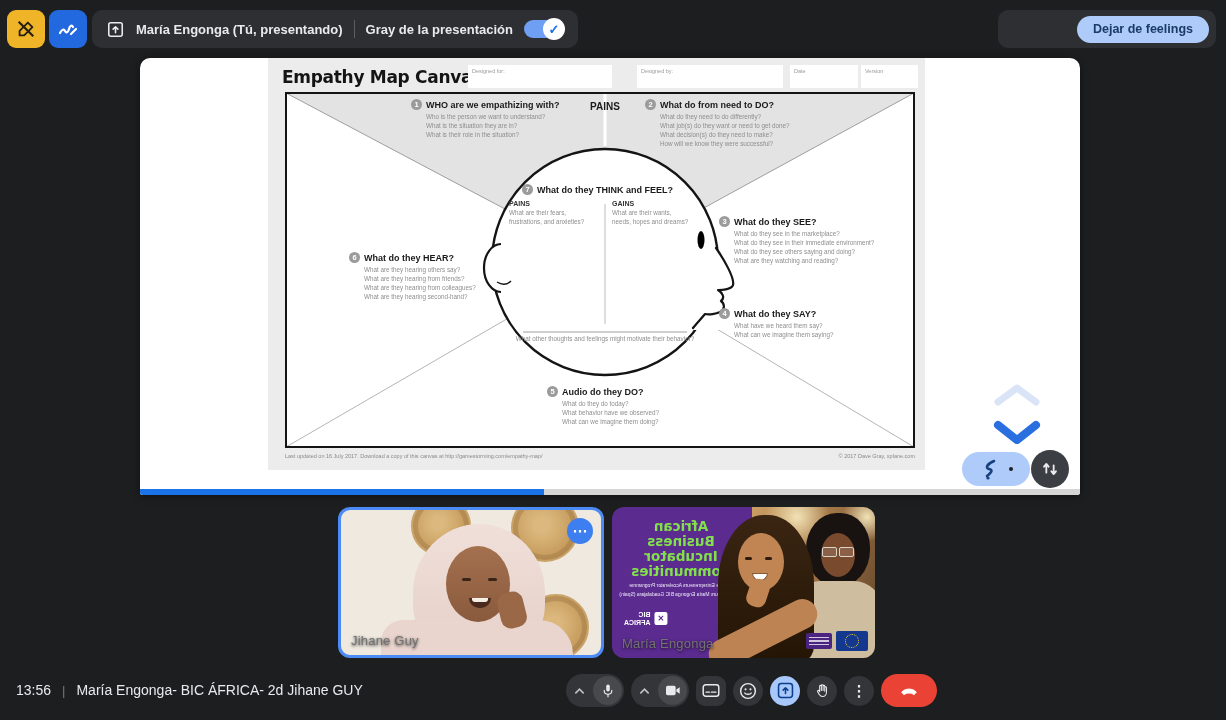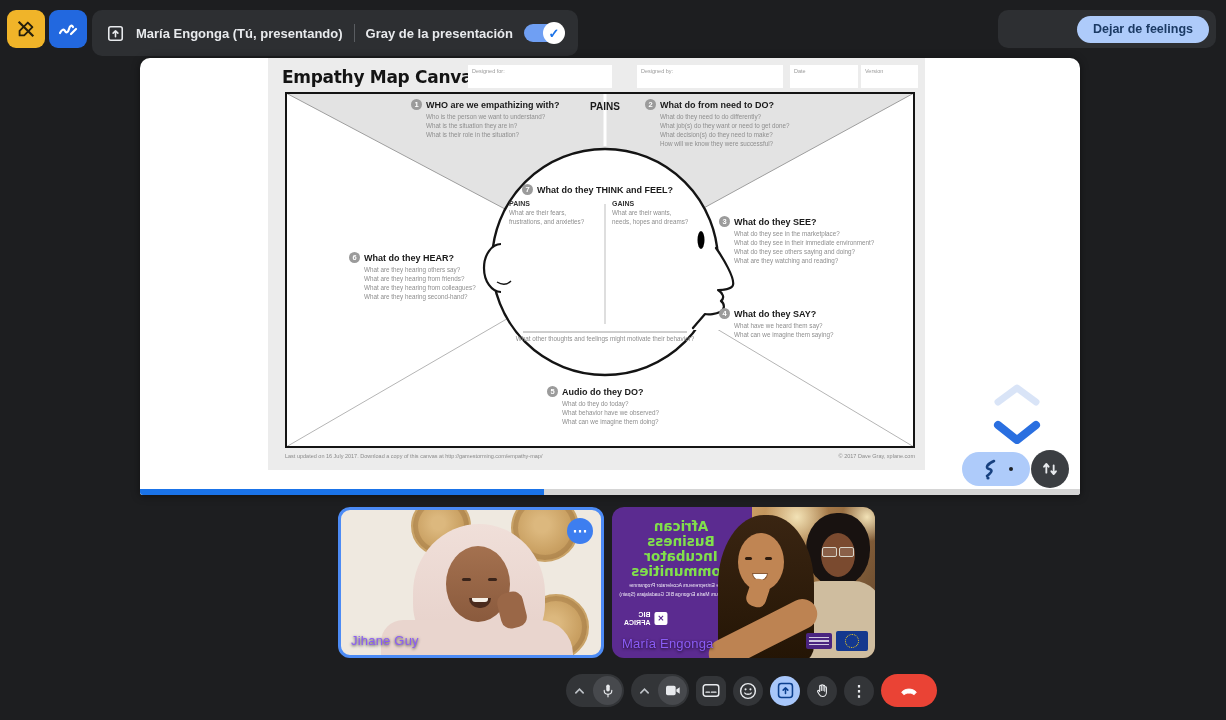--- a/index.html
+++ b/index.html
@@ -4,21 +4,21 @@
 <style>
   html,body{margin:0;padding:0;background:#000;}
   .stage{position:relative;width:1226px;height:720px;background:#1d1e20;overflow:hidden;
          font-family:"Liberation Sans",sans-serif;}
 
   
   .sq-btn{position:absolute;top:10px;width:38px;height:38px;border-radius:9px;display:flex;
           align-items:center;justify-content:center;cursor:pointer;}
   .sq-btn.yellow{left:7px;background:#f0b429;}
   .sq-btn.blue{left:49px;background:#2268df;}
-  .present-pill{position:absolute;left:92px;top:10px;height:46px;background:#2d2f32;
+  .present-pill{position:absolute;left:92px;top:10px;height:38px;background:#2d2f32;
           border-radius:10px;display:flex;align-items:center;padding:0 14px;gap:11px;}
   .present-pill .lbl{color:#e8eaed;font-size:13px;font-weight:700;}
   .vdiv{width:1px;height:18px;background:#5a5d61;}
   .toggle{width:40px;height:18px;border-radius:10px;background:#6f9ff3;position:relative;cursor:pointer;}
   .toggle .knob{position:absolute;right:-1px;top:-2px;width:22px;height:22px;border-radius:50%;
           background:#fff;display:flex;align-items:center;justify-content:center;
           color:#1a73e8;font-size:13px;font-weight:700;}
   .right-pill{position:absolute;left:998px;top:10px;width:218px;height:38px;background:#2d2f32;
           border-radius:10px;display:flex;align-items:center;justify-content:flex-end;padding-right:7px;box-sizing:border-box;}
   .stop-btn{height:27px;padding:0 16px;border-radius:14px;background:#aecbfa;border:none;
@@ -72,21 +72,21 @@
         background:linear-gradient(180deg,#f0dfd9, #e5cfc8);}
   .shoulders{position:absolute;left:40px;top:110px;width:192px;height:40px;border-radius:22px 34px 0 0;
         background:#e9d5ce;}
   .face{position:absolute;left:105px;top:36px;width:64px;height:76px;border-radius:50%;
         background:linear-gradient(180deg,#a4714f,#8a5a3d);}
   .eye-l,.eye-r{position:absolute;width:9px;height:3px;border-radius:2px;background:#3a241a;top:68px;}
   .eye-l{left:121px;} .eye-r{left:147px;}
   .smile{position:absolute;left:128px;top:88px;width:22px;height:10px;border-radius:0 0 12px 12px;background:#4a2a1c;overflow:hidden;}
   .smile i{display:block;width:16px;height:4px;background:#f5efe6;margin:0 auto;border-radius:0 0 3px 3px;}
   .hand{position:absolute;left:158px;top:82px;width:26px;height:36px;border-radius:10px;background:#9a6747;transform:rotate(-14deg);}
-  .name-tag{position:absolute;left:10px;bottom:7px;color:#8b5cf6;font-size:13px;font-weight:500;
+  .name-tag{position:absolute;left:10px;bottom:7px;color:#737373;font-size:13px;font-weight:500;
         text-shadow:0 1px 3px rgba(0,0,0,.8);letter-spacing:.2px;}
   .more-circle{position:absolute;right:8px;top:8px;width:26px;height:26px;border-radius:50%;background:#3d7ef0;
         color:#fff;display:flex;align-items:center;justify-content:center;font-size:15px;font-weight:700;cursor:pointer;}
 
   .photo-bg{position:absolute;left:95px;top:0;width:168px;height:151px;
         background:linear-gradient(110deg,#d9b177 0%,#b98a52 40%,#86603a 75%,#5f432a 100%);}
   .glow{position:absolute;border-radius:50%;background:radial-gradient(circle,#f2e2b6 0%,rgba(242,226,182,0) 70%);}
   .red-person{position:absolute;left:142px;top:52px;width:26px;height:52px;border-radius:12px;background:#b5372d;opacity:.9;}
   .w2-hair{position:absolute;left:194px;top:6px;width:64px;height:74px;border-radius:48% 46% 50% 50%;background:#181210;}
   .w2-face{position:absolute;left:209px;top:26px;width:34px;height:44px;border-radius:50%;background:#7a4a2f;}
@@ -392,20 +392,25 @@
         <i></i>
         <i></i>
         <i></i>
       </div>
     <div class="eu-flag">
         <div class="stars"></div>
       </div>
     <div class="name-tag">María Engonga</div>
   </div>
 
+  <div class="bb-left">
+    <span class="bb-time">13:56</span>
+    <span class="bb-sep">|</span>
+    <span class="bb-name">María Engonga- BIC ÁFRICA- 2d Jihane GUY</span>
+  </div>
 
   <div class="controls">
     <div class="ctl-group">
       <svg class="chev-mini" width="11" height="8" viewBox="0 0 12 8">
         <polyline points="2,6 6,2 10,6" fill="none" stroke="#bdc1c6" stroke-width="1.8" stroke-linecap="round"></polyline>
       </svg>
       <div class="inner">
         <svg width="14" height="16" viewBox="0 0 24 26">
           <rect x="9" y="2" width="6" height="12" rx="3" fill="#e8eaed"></rect>
           <path d="M5.5 12 C5.5 16 8 18.5 12 18.5 C16 18.5 18.5 16 18.5 12" fill="none" stroke="#e8eaed" stroke-width="2" stroke-linecap="round"></path>

